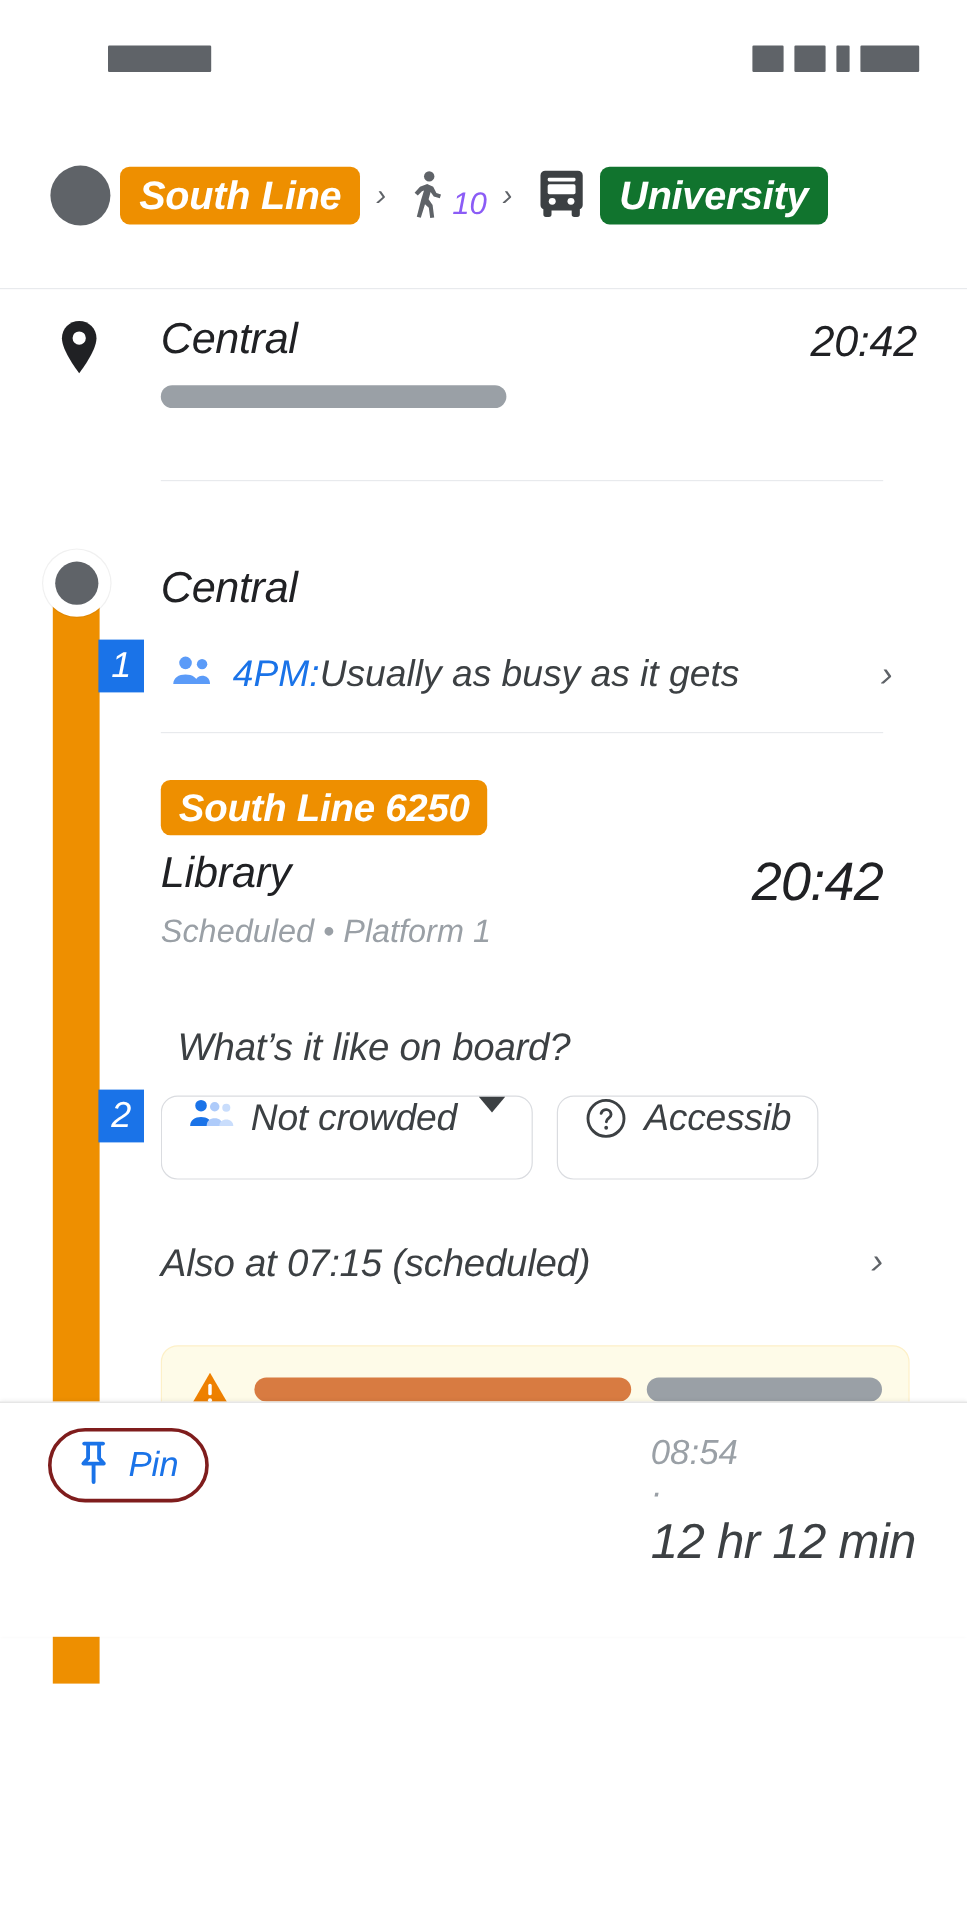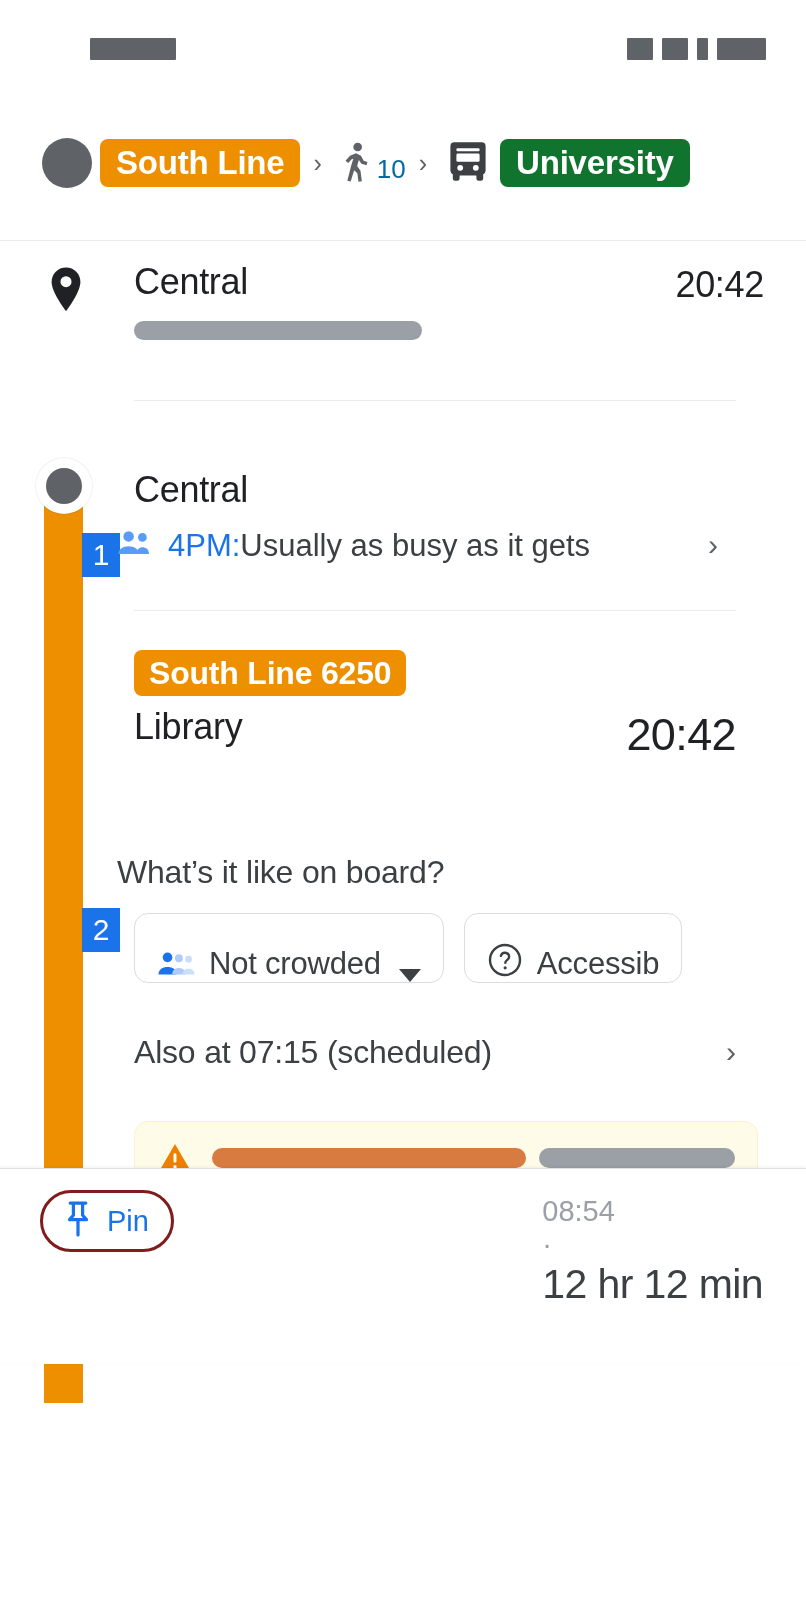--- a/index.html
+++ b/index.html
@@ -6,20 +6,21 @@
   html, body {
     width: 806px; height: 1600px;
     background: #ffffff;
     font-family: "Liberation Sans", sans-serif;
     overflow: hidden;
   }
   .screen {
     position: relative;
     width: 806px; height: 1364px;
     background: #ffffff;
+    font-style: italic;
   }
 
   
   .statusbar {
     position: absolute; top: 0; left: 0;
     width: 806px; height: 86px;
     display: flex; align-items: center;
   }
   .sb-left { position: absolute; left: 90px; top: 38px;
     width: 86px; height: 22px; background: #5f6368; border-radius: 1px; }
@@ -51,21 +52,21 @@
     letter-spacing: -0.2px;
     white-space: nowrap;
   }
   .badge.orange { background: #EE8F00; margin-left: 8px; }
   .badge.green  { background: #11742E; margin-left: 8px; }
   .chev-sep {
     color: #5f6368; font-size: 25px; line-height: 1;
     margin: 0 13px; font-weight: 400;
   }
   .walk-group { display: inline-flex; align-items: flex-end; gap: 2px; }
-  .walk-min { font-size: 26px; color: #0369a1; line-height: 1.35; }
+  .walk-min { font-size: 26px; color: #8b5cf6; line-height: 1.35; }
   .bus-ico { display: inline-flex; align-items: center; margin-left: 4px; }
 
   
   .depart-row {
     position: absolute; top: 262px; left: 0; width: 806px;
     display: flex; align-items: flex-start;
     padding: 0 42px 0 46px;
   }
   .pin-ico { width: 44px; flex: 0 0 auto; padding-top: 4px; }
   .depart-body { flex: 1 1 auto; padding-left: 44px; }
@@ -112,23 +113,23 @@
   }
   .step-chip.s1 { top: 533px; }
   .step-chip.s2 { top: 908px; }
 
   .stop-title {
     position: absolute; top: 469px; left: 134px;
     font-size: 36px; color: #202124; letter-spacing: -0.3px;
   }
 
   .busy-row {
-    position: absolute; top: 528px; left: 116px;
+    position: absolute; top: 528px; left: 142px;
     width: 602px; height: 52px;
-    display: flex; align-items: flex-start;
+    display: flex; align-items: flex-end;
   }
   .busy-ico { width: 36px; height: 36px; flex: 0 0 auto; margin-right: 16px; }
   .busy-time { color: #1A73E8; font-size: 31px; }
   .busy-text { color: #3c4043; font-size: 31px; margin-left: 0; }
   .busy-chev { margin-left: auto; color: #5f6368; font-size: 30px; }
 
   .line-badge-wrap { position: absolute; top: 650px; left: 134px; }
   .line-badge {
     display: inline-flex; align-items: center;
     height: 46px; padding: 0 15px;
@@ -137,34 +138,34 @@
     letter-spacing: -0.2px;
   }
 
   .dest-block { position: absolute; top: 706px; left: 134px; width: 602px; }
   .dest-row { display: flex; align-items: flex-start; justify-content: space-between; }
   .dest-name { font-size: 36px; color: #202124; letter-spacing: -0.2px; }
   .dest-meta { margin-top: 13px; font-size: 27px; color: #9aa0a6; }
   .dest-time { font-size: 45px; color: #202124; letter-spacing: -0.6px; line-height: 1; padding-top: 6px; }
 
   .onboard-q {
-    position: absolute; top: 854px; left: 117px;
+    position: absolute; top: 854px; left: 148px;
     font-size: 32px; color: #3c4043; letter-spacing: -0.2px;
   }
 
   .chips-strip {
     position: absolute; top: 912px; left: 134px;
     width: 672px; height: 72px;
     display: flex; align-items: center; gap: 20px;
     overflow: hidden;
     -webkit-mask-image: linear-gradient(to right, #000 0, #000 560px, rgba(0,0,0,0.05) 672px);
             mask-image: linear-gradient(to right, #000 0, #000 560px, rgba(0,0,0,0.05) 672px);
   }
   .chip {
-    display: inline-flex; align-items: flex-end;
+    display: inline-flex; align-items: flex-start;
     height: 70px; padding: 0 22px;
     border: 1px solid #dadce0; border-radius: 14px;
     background: #ffffff; white-space: nowrap; flex: 0 0 auto;
   }
   .chip-label { font-size: 31px; color: #3c4043; margin-left: 14px; letter-spacing: -0.2px; }
   .chip-caret {
     margin-left: 18px; width: 0; height: 0;
     border-left: 11px solid transparent; border-right: 11px solid transparent;
     border-top: 13px solid #3c4043;
   }
@@ -303,20 +304,21 @@
   <div class="hr-light" style="top:610px;"></div>
 
   <div class="line-badge-wrap">
     <span class="line-badge">South Line 6250</span>
   </div>
 
   <div class="dest-block">
     <div class="dest-row">
       <div>
         <div class="dest-name">Library</div>
+        <div class="dest-meta">Scheduled • Platform 1</div>
       </div>
       <div class="dest-time">20:42</div>
     </div>
   </div>
 
   <div class="onboard-q">What’s it like on board?</div>
 
   <div class="chips-strip">
     <div class="chip">
       <span>

